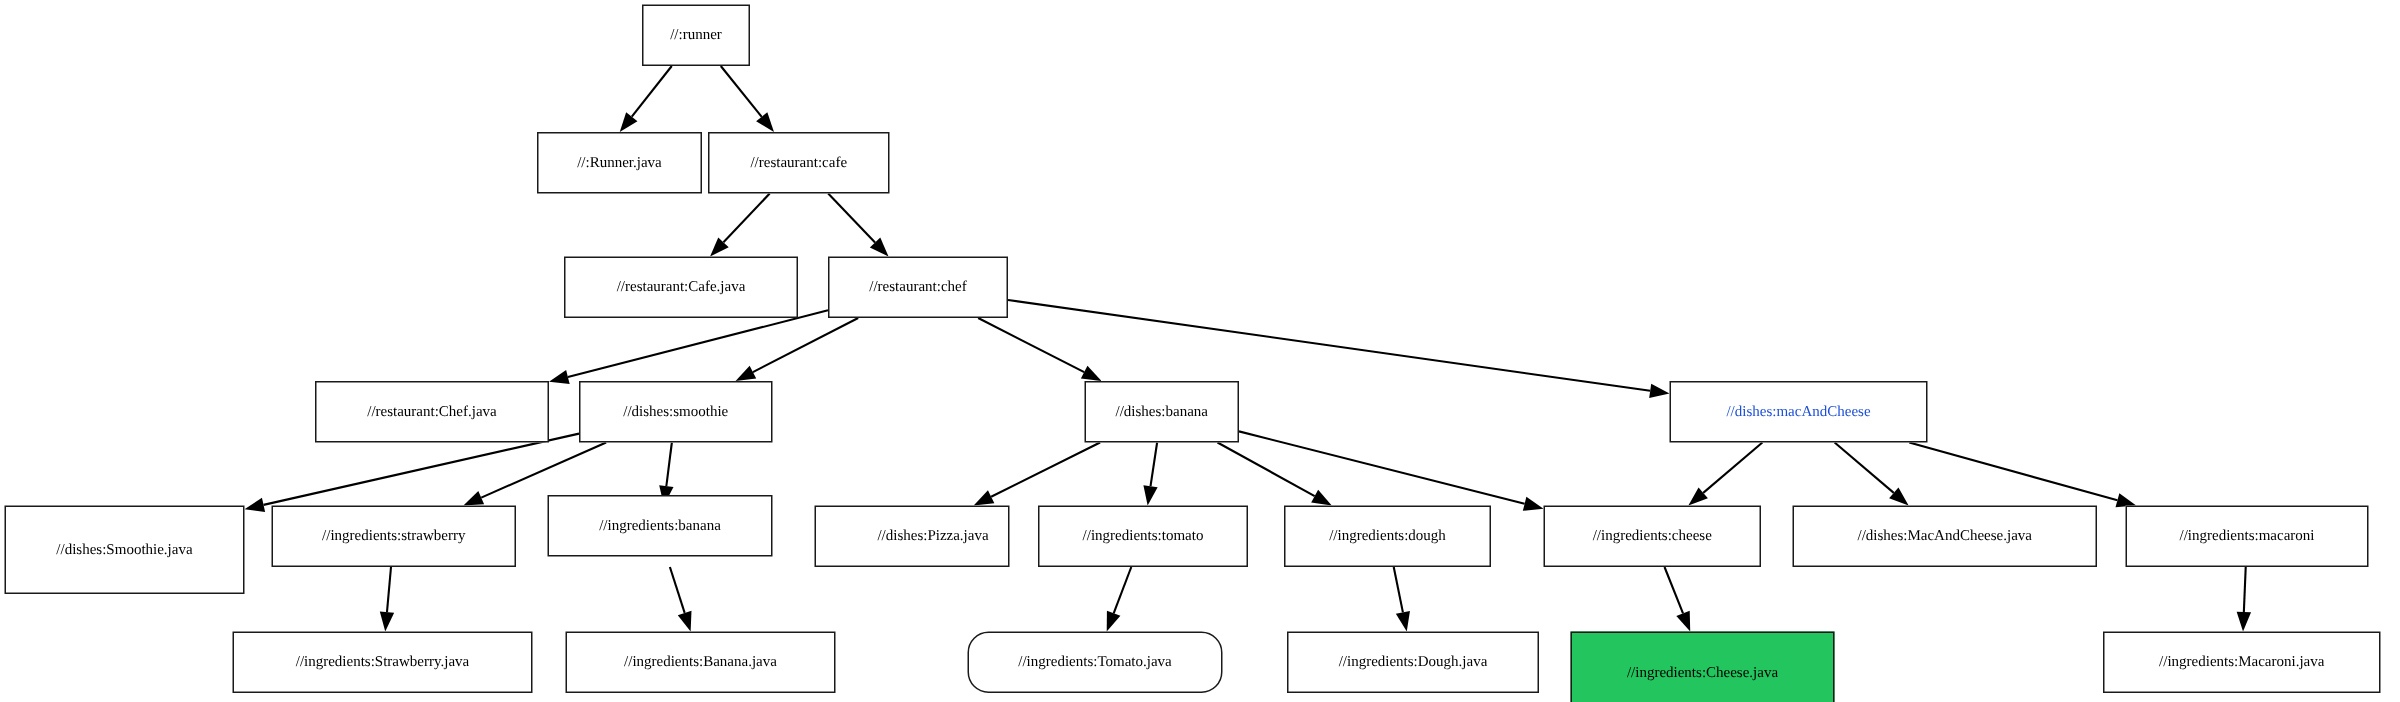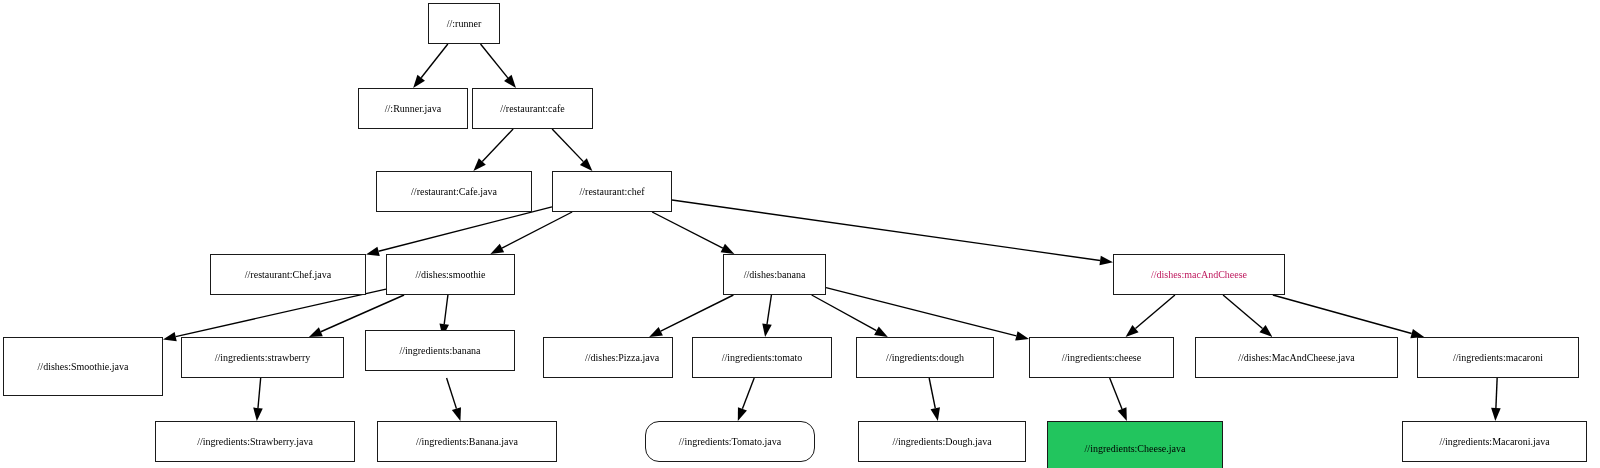--- a/index.html
+++ b/index.html
@@ -92,21 +92,21 @@
     </svg>
   <div id="node-layer">
       <div class="node" style="left: 428px; top: 3px; width: 72px; height: 41px; border-color: rgb(26, 26, 26); background: rgb(255, 255, 255); color: rgb(0, 0, 0);">//:runner</div>
       <div class="node" style="left: 342px; top: 88px; width: 110px; height: 41px; border-color: rgb(26, 26, 26); background: rgb(255, 255, 255); color: rgb(0, 0, 0); margin-left: 16px;">//:Runner.java</div>
       <div class="node" style="left: 472px; top: 88px; width: 121px; height: 41px; border-color: rgb(26, 26, 26); background: rgb(255, 255, 255); color: rgb(0, 0, 0);">//restaurant:cafe</div>
       <div class="node" style="left: 376px; top: 171px; width: 156px; height: 41px; border-color: rgb(26, 26, 26); background: rgb(255, 255, 255); color: rgb(0, 0, 0);">//restaurant:Cafe.java</div>
       <div class="node" style="left: 552px; top: 171px; width: 120px; height: 41px; border-color: rgb(26, 26, 26); background: rgb(255, 255, 255); color: rgb(0, 0, 0);">//restaurant:chef</div>
       <div class="node" style="left: 210px; top: 254px; width: 156px; height: 41px; border-color: rgb(26, 26, 26); background: rgb(255, 255, 255); color: rgb(0, 0, 0);">//restaurant:Chef.java</div>
       <div class="node" style="left: 386px; top: 254px; width: 129px; height: 41px; border-color: rgb(26, 26, 26); background: rgb(255, 255, 255); color: rgb(0, 0, 0);">//dishes:smoothie</div>
       <div class="node" style="left: 723px; top: 254px; width: 103px; height: 41px; border-color: rgb(26, 26, 26); background: rgb(255, 255, 255); color: rgb(0, 0, 0);">//dishes:banana</div>
-      <div class="node" style="left: 1113px; top: 254px; width: 172px; height: 41px; border-color: rgb(26, 26, 26); background: rgb(255, 255, 255); color: #be185d;">//dishes:macAndCheese</div>
+      <div class="node" style="left: 1113px; top: 254px; width: 172px; height: 41px; border-color: rgb(26, 26, 26); background: rgb(255, 255, 255); color: #1d4ed8;">//dishes:macAndCheese</div>
       <div class="node" style="left: 3px; top: 337px; width: 160px; height: 59px; border-color: rgb(26, 26, 26); background: rgb(255, 255, 255); color: rgb(0, 0, 0);">//dishes:Smoothie.java</div>
       <div class="node" style="left: 181px; top: 337px; width: 163px; height: 41px; border-color: rgb(26, 26, 26); background: rgb(255, 255, 255); color: rgb(0, 0, 0); text-align: center;">//ingredients:strawberry</div>
       <div class="node" style="left: 365px; top: 330px; width: 150px; height: 41px; border-color: rgb(26, 26, 26); background: rgb(255, 255, 255); color: rgb(0, 0, 0);">//ingredients:banana</div>
       <div class="node" style="left: 543px; top: 337px; width: 130px; height: 41px; border-color: rgb(26, 26, 26); background: rgb(255, 255, 255); color: rgb(0, 0, 0); padding-left: 28px;">//dishes:Pizza.java</div>
       <div class="node" style="left: 692px; top: 337px; width: 140px; height: 41px; border-color: rgb(26, 26, 26); background: rgb(255, 255, 255); color: rgb(0, 0, 0);">//ingredients:tomato</div>
       <div class="node" style="left: 856px; top: 337px; width: 138px; height: 41px; border-color: rgb(26, 26, 26); background: rgb(255, 255, 255); color: rgb(0, 0, 0);">//ingredients:dough</div>
       <div class="node" style="left: 1029px; top: 337px; width: 145px; height: 41px; border-color: rgb(26, 26, 26); background: rgb(255, 255, 255); color: rgb(0, 0, 0);">//ingredients:cheese</div>
       <div class="node" style="left: 1195px; top: 337px; width: 203px; height: 41px; border-color: rgb(26, 26, 26); background: rgb(255, 255, 255); color: rgb(0, 0, 0);">//dishes:MacAndCheese.java</div>
       <div class="node" style="left: 1417px; top: 337px; width: 162px; height: 41px; border-color: rgb(26, 26, 26); background: rgb(255, 255, 255); color: rgb(0, 0, 0);">//ingredients:macaroni</div>
       <div class="node" style="left: 155px; top: 421px; width: 200px; height: 41px; border-color: rgb(26, 26, 26); background: rgb(255, 255, 255); color: rgb(0, 0, 0);">//ingredients:Strawberry.java</div>

